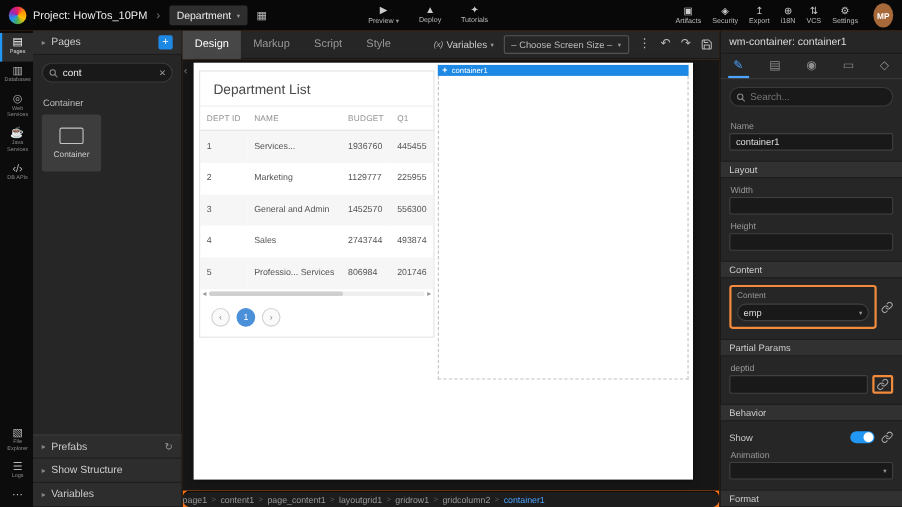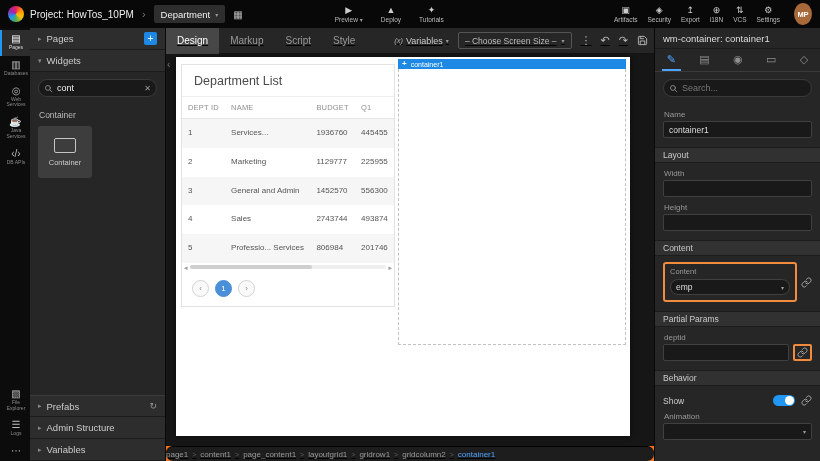--- a/index.html
+++ b/index.html
@@ -46,21 +46,21 @@
   .searchbox .sval { flex:1; font-size:9px; color:#eee; }
   .sclear { font-size:8px; color:#999; cursor:pointer; }
   .cat-label { padding:6px 9px 4px; font-size:8.5px; color:#bbb; }
   .tile { margin:2px 8px; width:54px; height:52px; background:#3d3d3d; border-radius:3px; display:flex; flex-direction:column; align-items:center; justify-content:center; gap:5px; cursor:grab; }
   .tile-icon { width:22px; height:15px; border:1px solid #c4c4c4; border-radius:2px; }
   .tile-label { font-size:7.5px; color:#ccc; }
   .lp-spacer { flex:1; }
   .refresh { margin-left:auto; font-size:9px; color:#999; cursor:pointer; }
 
   
-  .center { flex:1; display:flex; flex-direction:column; min-width:0;text-decoration:underline; }
+  .center { flex:1; display:flex; flex-direction:column; min-width:0; }
   .tabbar { height:26px; background:#262626; border-bottom:1px solid #141414; display:flex; align-items:center; padding-right:6px; flex:0 0 26px; }
   .etab { padding:0 11px; height:26px; display:flex; align-items:center; font-size:10px; color:#999; cursor:pointer; }
   .etab.active { background:#474747; color:#fff; }
   .tb-cluster { margin-left:auto; display:flex; align-items:center; gap:9px; }
   .varbtn { display:flex; align-items:center; gap:3px; font-size:9px; color:#ccc; cursor:pointer; }
   .varbtn .vicon { font-size:7.5px; color:#aaa; font-style:italic; }
   .screensel { height:17px; border:1px solid #555; border-radius:2px; display:flex; align-items:center; gap:5px; padding:0 6px; font-size:8.5px; color:#bbb; cursor:pointer; white-space:nowrap; }
   .miniicon { font-size:11px; color:#bbb; cursor:pointer; line-height:1; }
 
   .canvas { flex:1; position:relative; background:#161616; min-height:0; }
@@ -213,24 +213,20 @@
         <span class="ricon">⋯</span>
       </div>
     </div>
 
     <div class="leftpanel">
       <div class="acc">
         <span class="ac-caret">▸</span>
         <span>Pages</span>
         <span class="plusbtn">+</span>
       </div>
-      <div class="acc">
-        <span class="ac-caret">▾</span>
-        <span>Widgets</span>
-      </div>
       <div class="searchwrap">
         <div class="searchbox">
           <svg viewBox="0 0 24 24" width="9" height="9" fill="none" stroke="#888" stroke-width="2.5" stroke-linecap="round">
               <circle cx="10.5" cy="10.5" r="6.5"></circle>
               <path d="M15.5 15.5 21 21"></path>
             </svg>
           <span class="sval">cont</span>
           <span class="sclear">✕</span>
         </div>
       </div>
@@ -240,21 +236,21 @@
         <span class="tile-label">Container</span>
       </div>
       <div class="lp-spacer"></div>
       <div class="acc bt">
         <span class="ac-caret">▸</span>
         <span>Prefabs</span>
         <span class="refresh">↻</span>
       </div>
       <div class="acc">
         <span class="ac-caret">▸</span>
-        <span>Admin Structure</span>
+        <span>Show Structure</span>
       </div>
       <div class="acc">
         <span class="ac-caret">▸</span>
         <span>Variables</span>
       </div>
     </div>
 
     <div class="center">
       <div class="tabbar">
         <div class="etab active">Design</div>
@@ -454,16 +450,17 @@
               <path d="M14 11a5 5 0 0 0-7.54-.54l-3 3a5 5 0 0 0 7.07 7.07l1.71-1.71"></path>
             </svg>
           </span>
       </div>
       <div class="rp-label">Animation</div>
       <div class="rp-input rp-select">
         <span></span>
         <span class="caret">▾</span>
       </div>
 
+      <div class="rp-section">Format</div>
     </div>
 
   </div>
 </div>
 
 </body></html>

